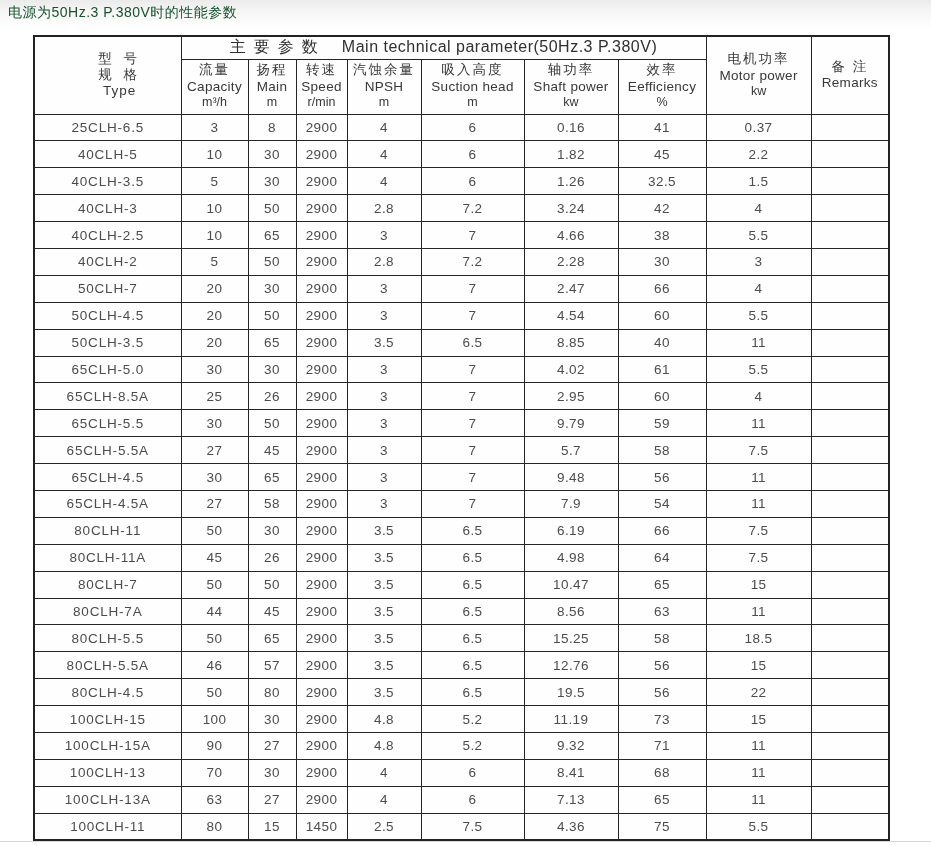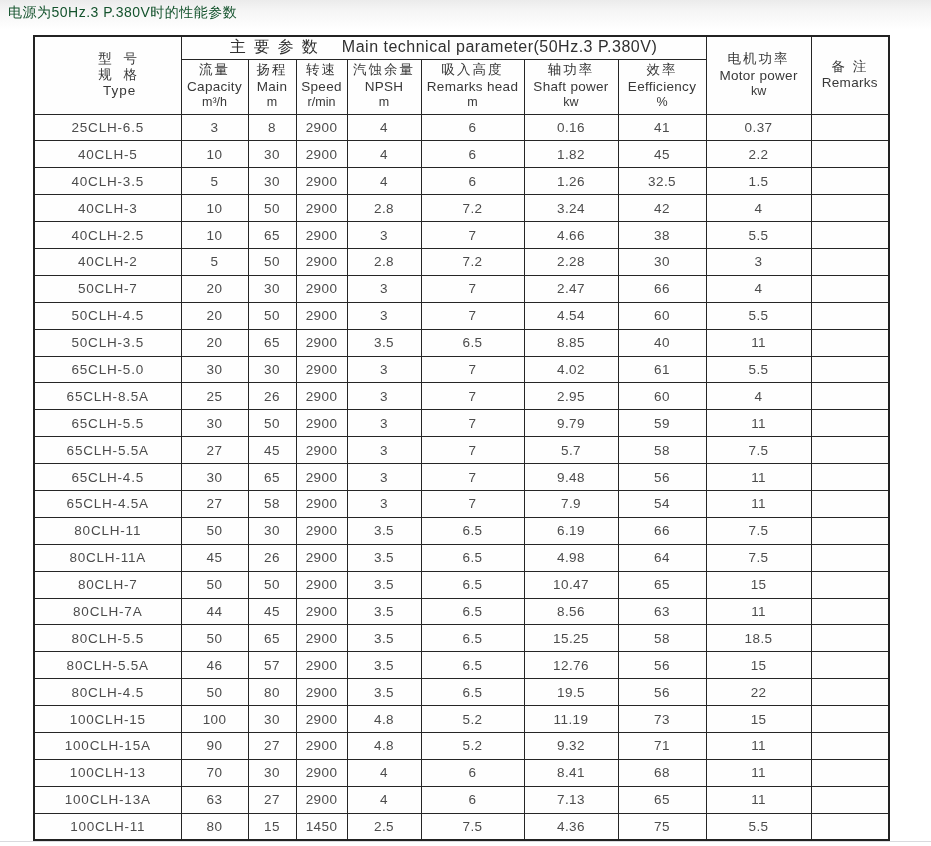--- a/index.html
+++ b/index.html
@@ -118,21 +118,21 @@
         <span class="hdr-line h-en">Speed</span>
         <span class="hdr-line h-unit">r/min</span>
       </th>
       <th>
         <span class="hdr-line h-zh">汽蚀余量</span>
         <span class="hdr-line h-en">NPSH</span>
         <span class="hdr-line h-unit">m</span>
       </th>
       <th>
         <span class="hdr-line h-zh">吸入高度</span>
-        <span class="hdr-line h-en">Remarks head</span>
+        <span class="hdr-line h-en">Suction head</span>
         <span class="hdr-line h-unit">m</span>
       </th>
       <th>
         <span class="hdr-line h-zh">轴功率</span>
         <span class="hdr-line h-en">Shaft power</span>
         <span class="hdr-line h-unit">kw</span>
       </th>
       <th>
         <span class="hdr-line h-zh">效率</span>
         <span class="hdr-line h-en">Eefficiency</span>

